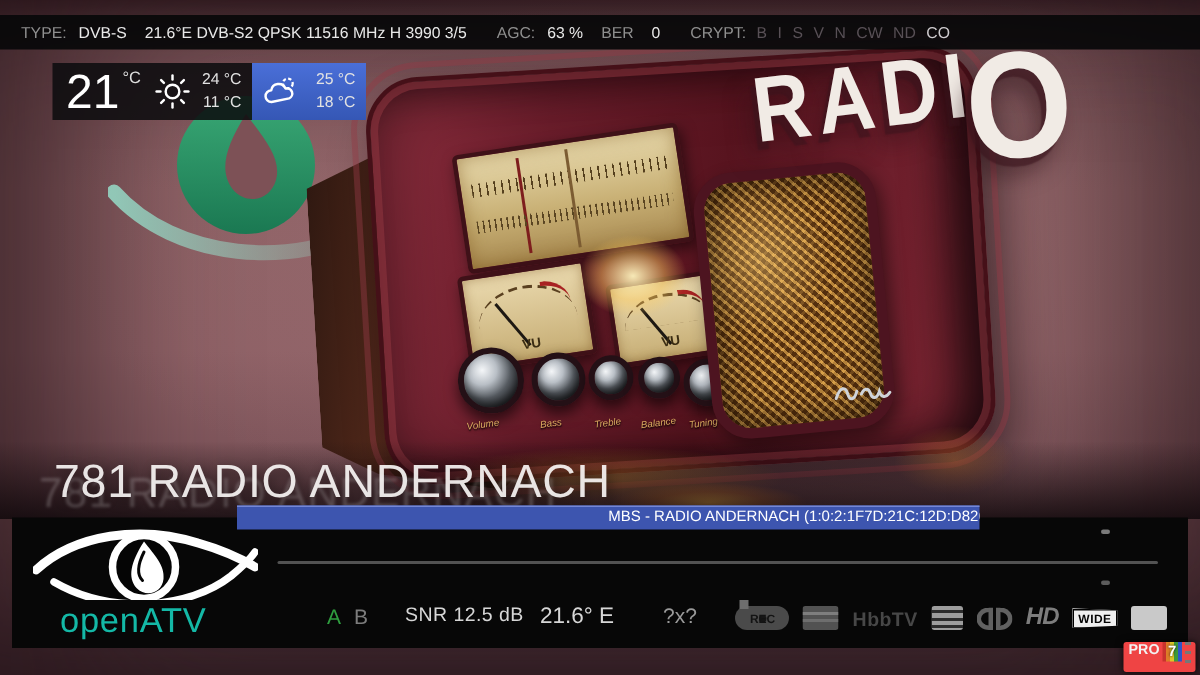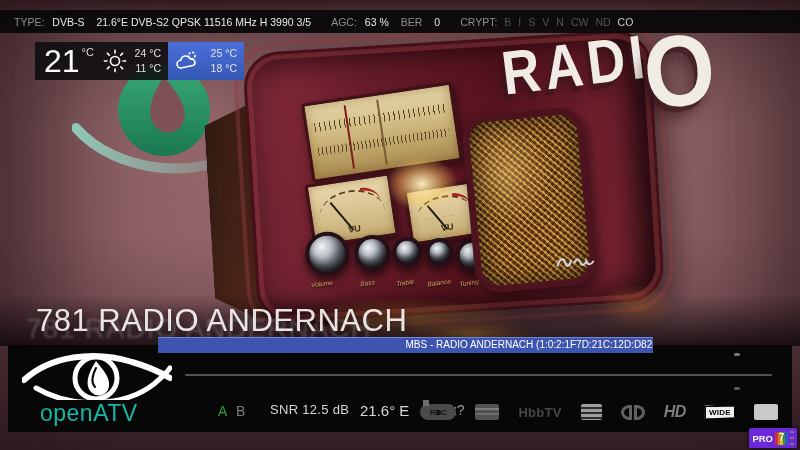--- a/index.html
+++ b/index.html
@@ -133,21 +133,21 @@
   .atv-text{left:32px;top:55px;font-size:23px;color:#14b8a6;letter-spacing:.5px;font-weight:300;}
   .sep-line{left:177px;top:29px;width:587px;height:2px;background:#525252;border-radius:1px;}
   .p-dot{width:6px;height:3px;border-radius:2px;background:#7a7a7a;}
   .p-dot1{left:726px;top:8px;} .p-dot2{left:726px;top:42px;background:#5c5c5c;}
   .tuner-row{left:0;top:52px;width:784px;height:30px;}
   .tuner-a{left:210px;top:6px;font-size:14px;color:#2f9e3f;}
   .tuner-b{left:228px;top:6px;font-size:14px;color:#7c7c7c;}
   .snr-text{left:262px;top:5px;font-size:13px;color:#d6d6d6;letter-spacing:.3px;}
   .sat-text{left:352px;top:5px;font-size:15px;color:#d6d6d6;}
   .res-text{left:434px;top:5px;font-size:14px;color:#9a9a9a;}
-  .icon-strip{right:14px;top:0;height:30px;display:flex;align-items:center;gap:19px;justify-content:flex-end;}
+  .icon-strip{right:14px;top:0;height:30px;display:flex;align-items:center;gap:9px;justify-content:flex-end;}
   .icon-strip>*{position:static;flex:0 0 auto;}
   .ic-rec{width:36px;height:16px;border-radius:9px;background:#4a4a4a;display:flex;align-items:center;
     justify-content:center;gap:1px;color:#131313;font-size:8px;font-weight:bold;}
   .ic-rec .dot{width:5px;height:5px;border-radius:50%;background:#161616;position:static;}
   .ic-tuner{width:24px;height:16px;border-radius:2px;background:#525252;
     background-image:linear-gradient(180deg,transparent 4px,#7e7e7e 4px,#7e7e7e 6px,transparent 6px,transparent 9px,#6e6e6e 9px,#6e6e6e 11px,transparent 11px);}
   .ic-hbbtv{font-size:13px;font-weight:600;color:#474747;letter-spacing:.3px;}
   .ic-ttx{width:21px;height:16px;border-radius:2px;background:#9d9d9d;
     background-image:repeating-linear-gradient(180deg,transparent 0 3px,#2c2c2c 3px 5px);}
   .ic-dolby{display:flex;gap:2px;height:15px;}
@@ -155,22 +155,22 @@
   .ic-dolby .dl{border-radius:9px 0 0 9px/8px 0 0 8px;}
   .ic-dolby .dr{border-radius:0 9px 9px 0/0 8px 8px 0;}
   .ic-hd{font-size:16px;font-weight:900;font-style:italic;color:#7d7d7d;letter-spacing:-.5px;}
   .ic-wide{background:#efefef;border:1px solid #000;outline:1px solid #e8e8e8;color:#050505;
     font-size:8px;font-weight:900;padding:1px 3px;letter-spacing:.3px;
     clip-path:polygon(0 0,100% 10%,100% 90%,0 100%);}
   .ic-ci{width:24px;height:16px;border-radius:2px;background:#c9c9c9;}
   .ic-ci::before{content:"";position:absolute;left:3px;top:3px;width:6px;height:6px;background:#6e6e6e;}
 
   
-  .pro7{right:3px;bottom:2px;height:20px;background:#6d28d9;border-radius:2px;z-index:10;
-    display:flex;align-items:center;padding:0 3px;gap:2px;box-shadow:0 0 5px rgba(0,0,0,.8);margin-top:22px;}
+  .pro7{right:3px;bottom:2px;height:20px;background:#ef4444;border-radius:2px;z-index:10;
+    display:flex;padding:0 3px;gap:2px;box-shadow:0 0 5px rgba(0,0,0,.8);margin-top:22px;}
   .pro7 *{position:static;}
   .pro-text{font-size:9.5px;font-weight:800;color:#f2f2f2;}
   .seven-box{width:13px;height:13px;display:flex;align-items:center;justify-content:center;
     background:linear-gradient(90deg,#c8332d 0 20%,#dd7e28 20% 40%,#ddc728 40% 60%,#3d9b3a 60% 80%,#2d56c8 80% 100%);}
   .seven-box span{font-size:10px;font-weight:bold;color:#fff;text-shadow:0 0 2px #000;line-height:1;}
   .pro-vert{width:4px;height:14px;display:flex;flex-direction:column;justify-content:space-between;}
   .pro-vert i{position:static;display:block;height:2px;background:#777;}
 </style>
 </head>
 <body>

